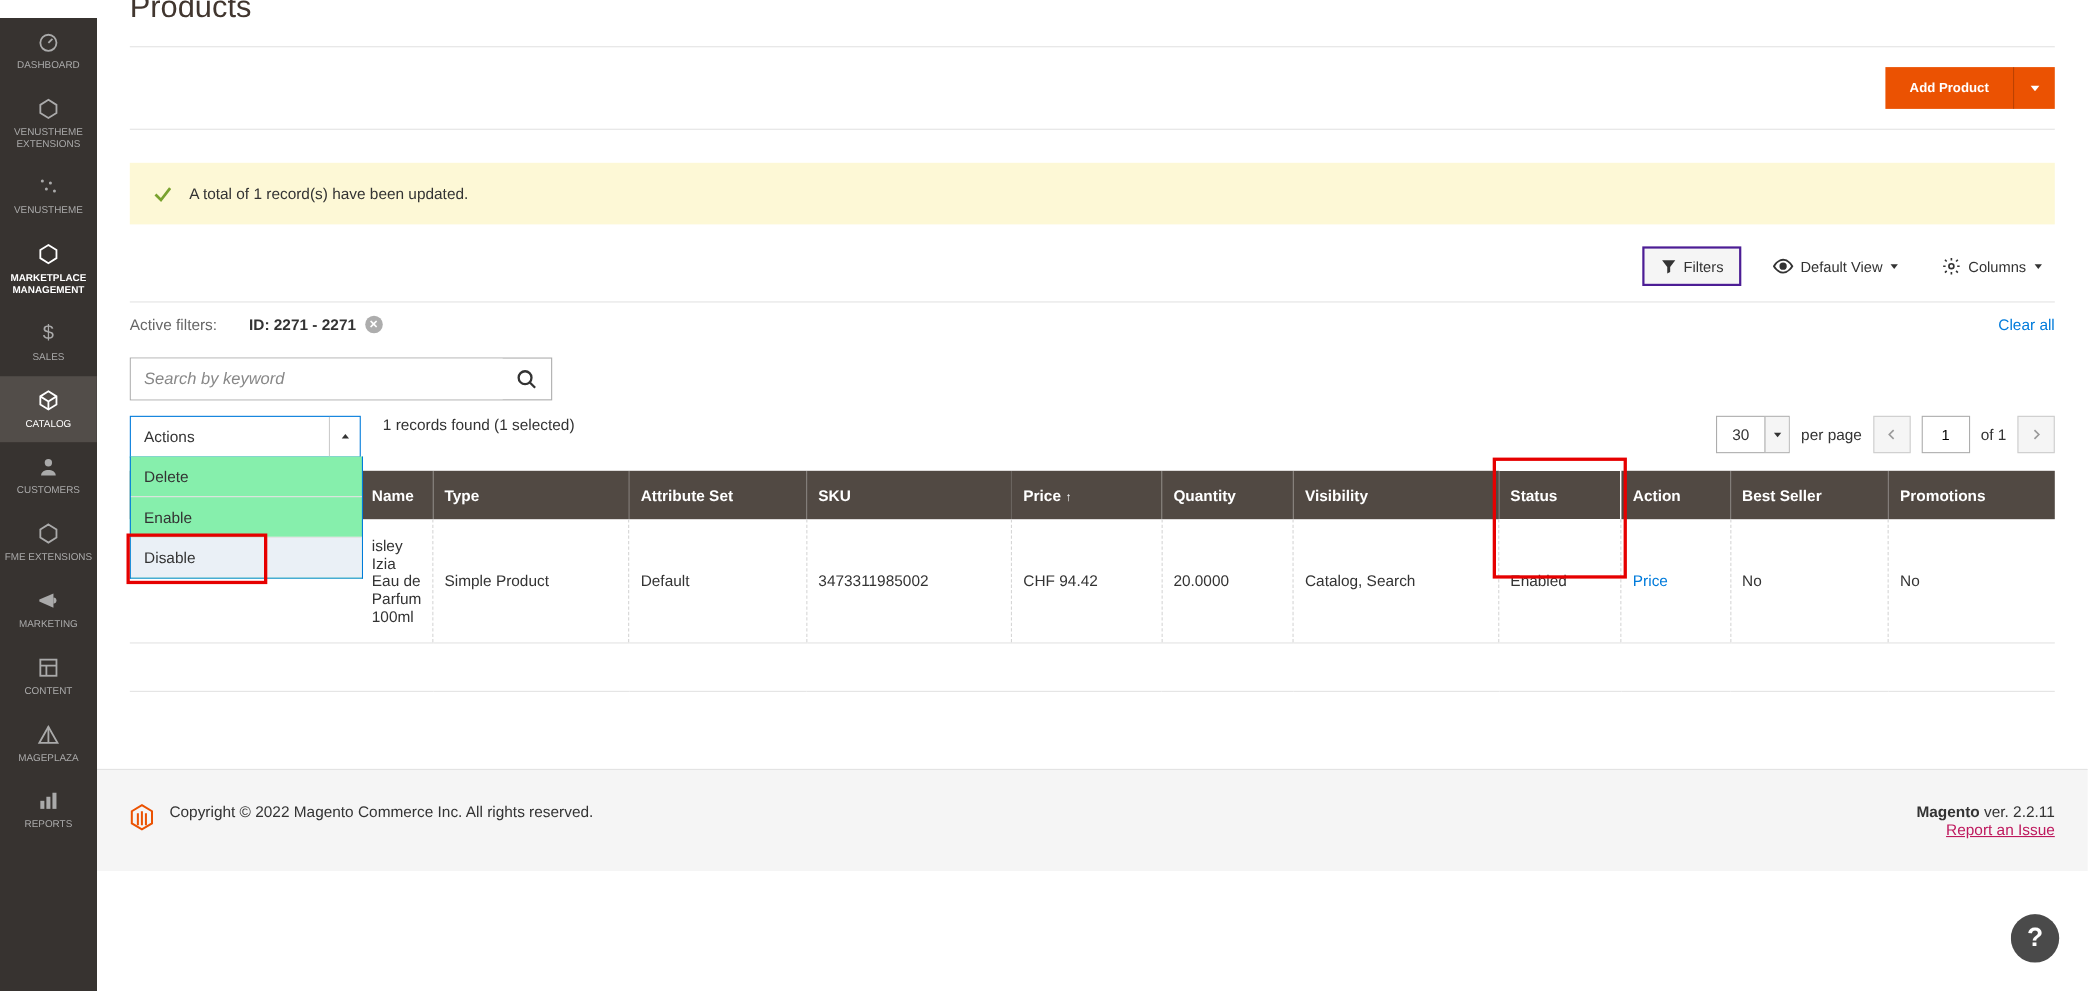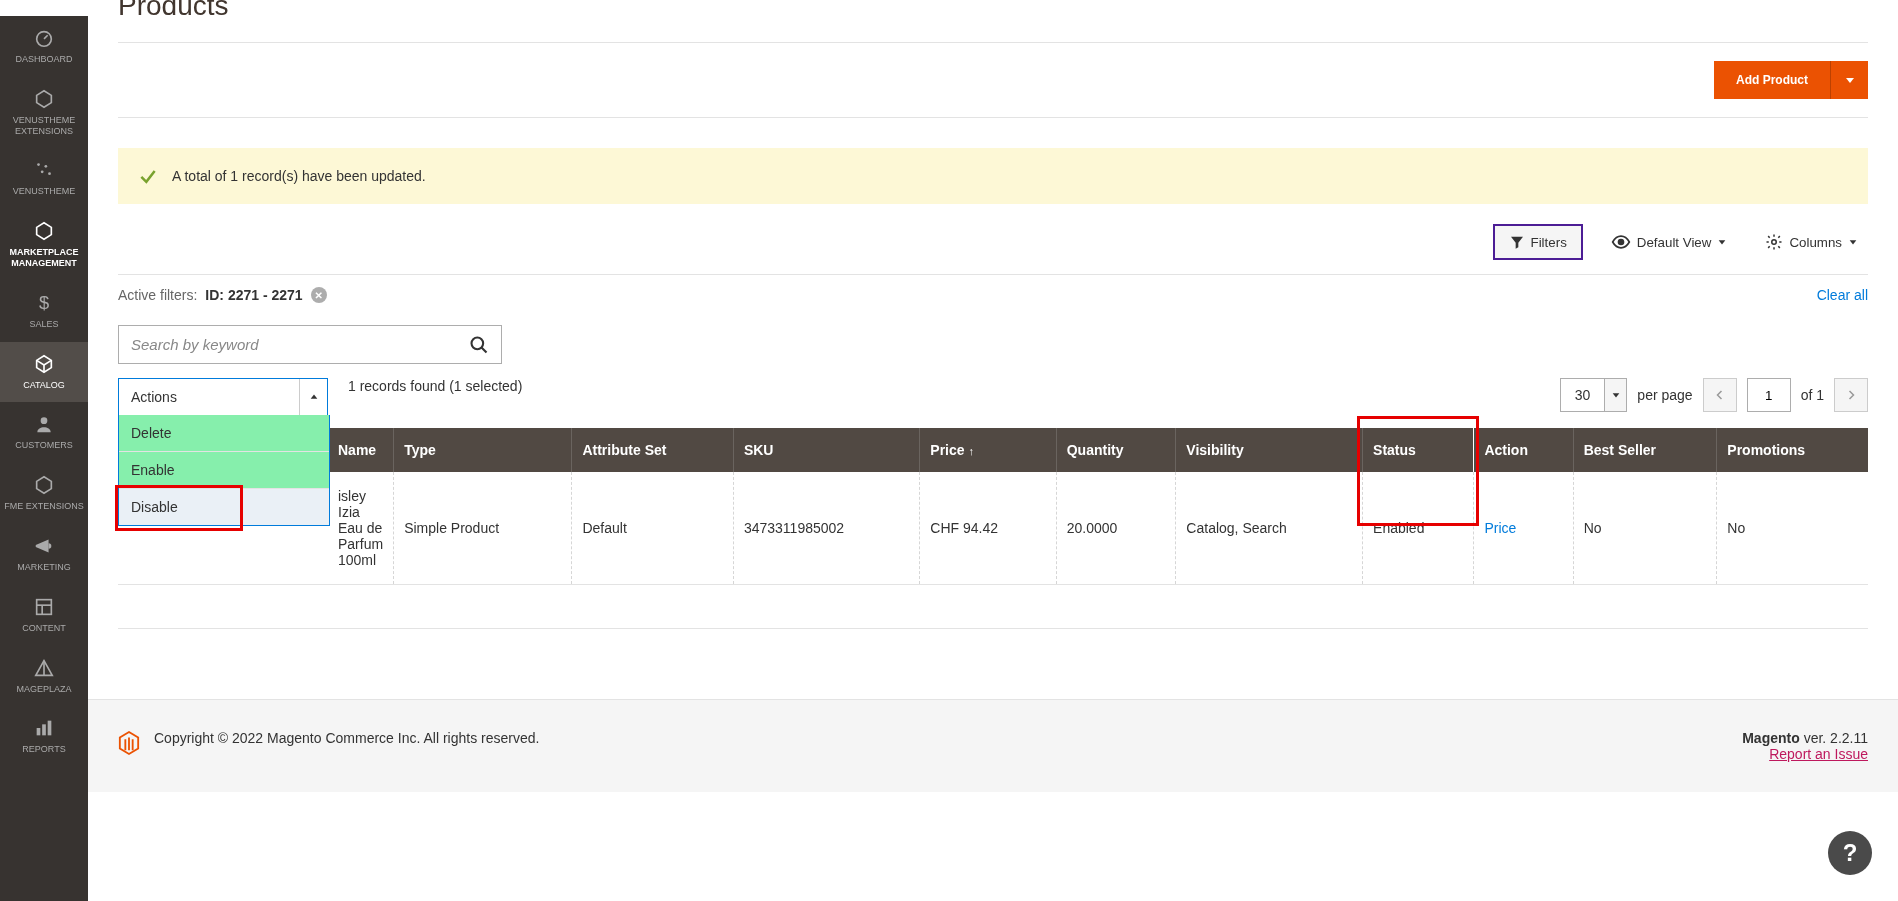--- a/index.html
+++ b/index.html
@@ -23,21 +23,21 @@
 
 .message { background: #fdf8d6; border: 0; padding: 18px 20px; margin: 30px 0 20px 0; display: flex; align-items: center; gap: 14px; color: #333; }
 .message .check { color: #79a22e; }
 
 
 .toolbar { display: flex; justify-content: flex-end; gap: 18px; align-items: center; margin-bottom: 14px; }
 .btn-tool { background: #f5f5f5; border: 2px solid #4c1d95; padding: 8px 14px; display: inline-flex; align-items: center; gap: 6px; cursor: pointer; color: #333; }
 .btn-tool-plain { background: transparent; border: none; padding: 8px 10px; display: inline-flex; align-items: center; gap: 6px; cursor: pointer; color: #333; }
 
 
-.active-filters { display: flex; align-items: center; gap: 8px; border-top: 1px solid #e3e3e3; padding: 12px 0; }
+.active-filters { display: flex; align-items: center; gap: 29px; border-top: 1px solid #e3e3e3; padding: 12px 0; }
 .active-filters .label { color: #666; }
 .filter-chip { font-weight: bold; display: inline-flex; align-items: center; gap: 8px; }
 .chip-close { display: inline-flex; width: 16px; height: 16px; background: #adadad; border-radius: 50%; align-items: center; justify-content: center; color: #fff; font-size: 10px; cursor: pointer; }
 .clear-all { margin-left: auto; color: #007bdb; cursor: pointer; }
 
 
 .search-wrap { display: inline-flex; border: 1px solid #adadad; width: 384px; margin: 10px 0 14px 0; }
 .search-wrap input { border: none; padding: 10px 12px; flex: 1; font-size: 15px; outline: none; font-style: italic; color: #555; }
 .search-wrap input::placeholder { font-style: italic; color: #888; }
 .search-wrap button { width: 44px; border: none; background: transparent; cursor: pointer; display: flex; align-items: center; justify-content: center; }

